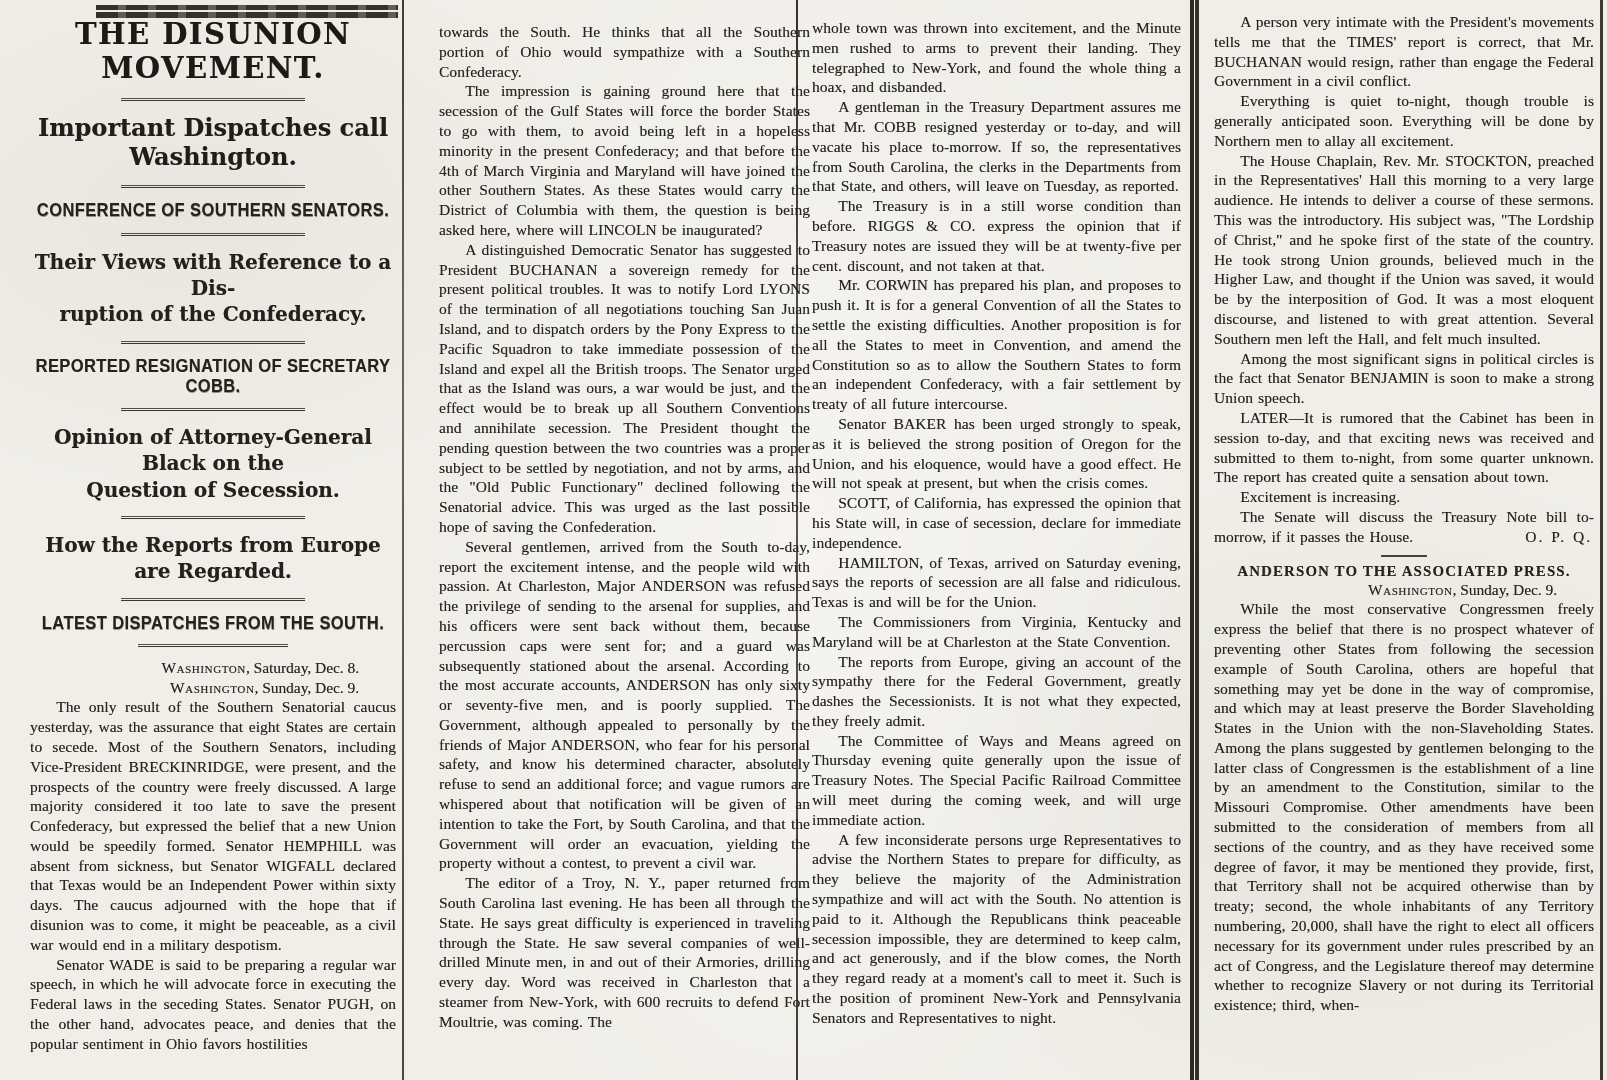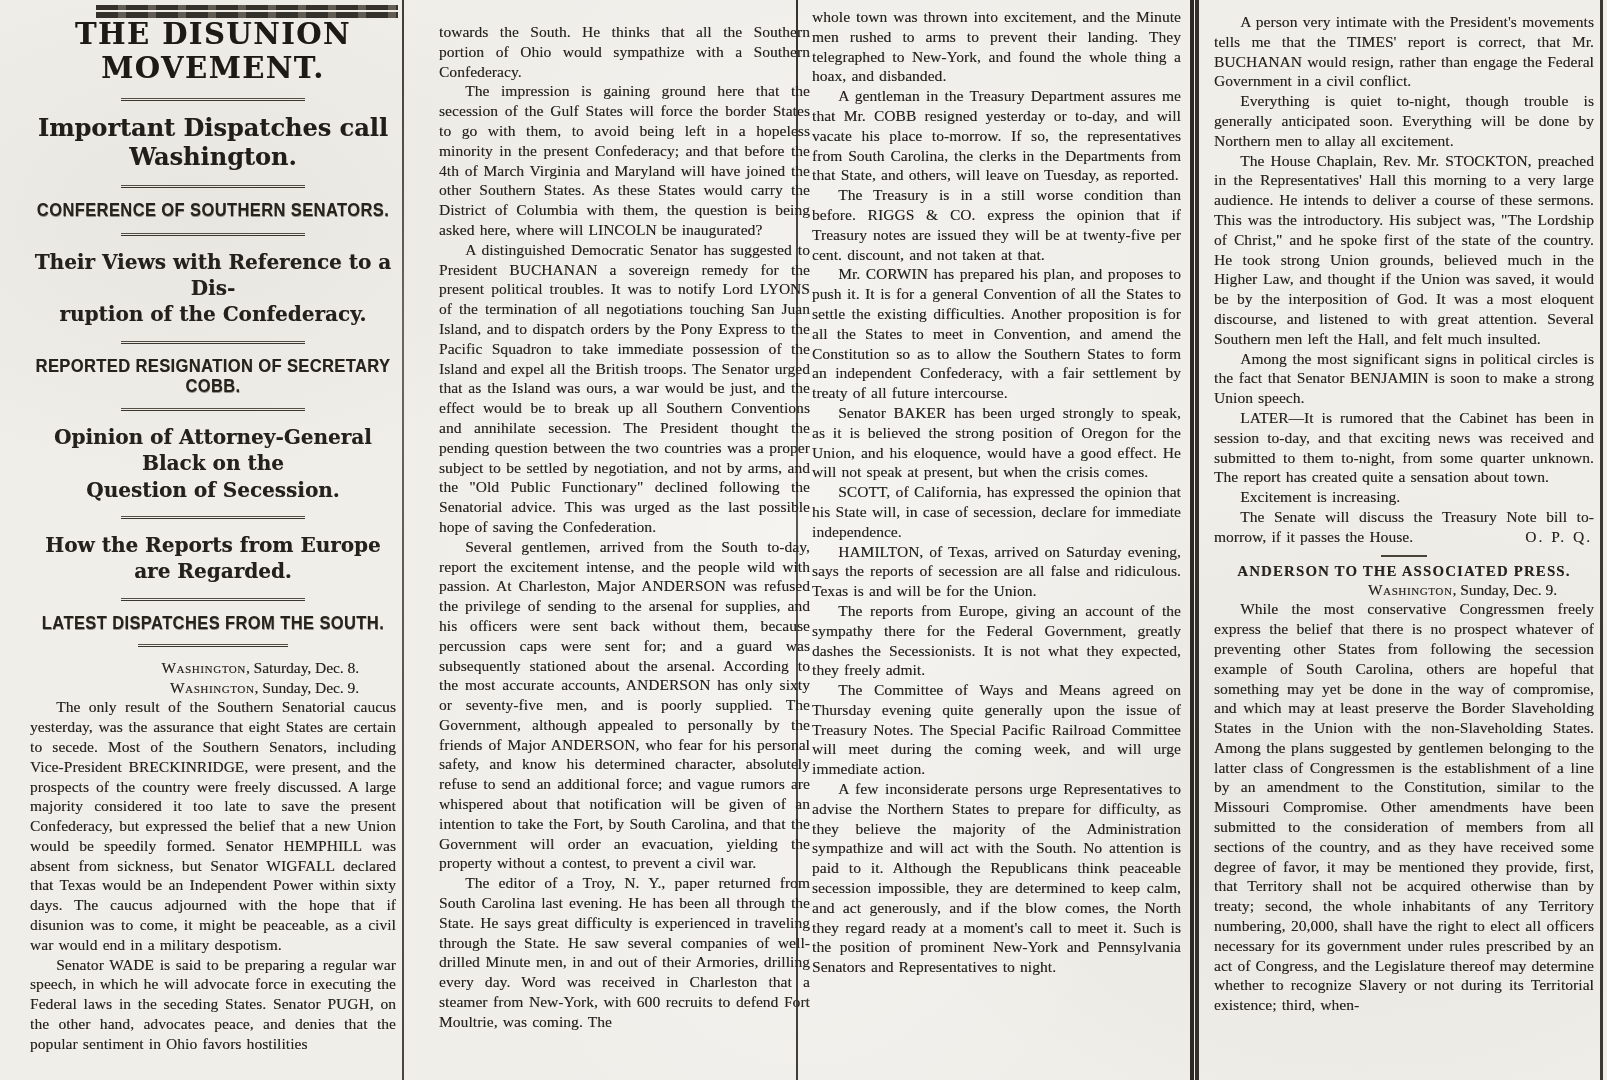--- a/index.html
+++ b/index.html
@@ -11,21 +11,21 @@
       radial-gradient(ellipse 500px 900px at 50% 50%, rgba(255,255,255,0.35), transparent 80%),
       #efeee9;
     font-family:"Liberation Serif", serif;
     color:#26221d;
     text-shadow:0.3px 0.3px 0.4px rgba(45,40,33,0.45);
   }
   
   .col { position:absolute; top:0; bottom:0; overflow:hidden; }
   #col1 { left:30px;  width:366px; }
   #col2 { left:411px; width:371px; padding-top:22px;margin-left:28px; }
-  #col3 { left:812px; width:369px; padding-top:7px; }
+  #col3 { left:812px; width:369px; padding-top:18px; }
   #col4 { left:1214px; width:380px; padding-top:12px; }
   
   .vrule { position:absolute; top:0; bottom:0; background:#56524b; }
   .vrule.v1 { left:402px; width:2px; background:linear-gradient(180deg,#3f3b35,#6a655d 30%,#4a463f); }
   .vrule.v2 { left:796px; width:2px; background:linear-gradient(180deg,#35312b,#5d5850 40%,#413d37); }
   .vrule.v3 { left:1190px; width:9px;
     background:linear-gradient(90deg,#2c2823 0 4px, rgba(0,0,0,0) 4px 5px, #332f29 5px 9px); }
   .vrule.v4 { left:1600px; width:3px; background:#3b3731; }
   
   .topbar { position:absolute; left:96px; top:5px; width:302px; height:13px;
@@ -115,20 +115,21 @@
   </div>
 
   <div class="col" id="col3">
     <p class="bp cont">whole town was thrown into excitement, and the Minute men rushed to arms to prevent their landing. They telegraphed to New-York, and found the whole thing a hoax, and disbanded.</p>
     <p class="bp">A gentleman in the Treasury Department assures me that Mr. COBB resigned yesterday or to-day, and will vacate his place to-morrow. If so, the representatives from South Carolina, the clerks in the Departments from that State, and others, will leave on Tuesday, as reported.</p>
     <p class="bp">The Treasury is in a still worse condition than before. RIGGS &amp; CO. express the opinion that if Treasury notes are issued they will be at twenty-five per cent. discount, and not taken at that.</p>
     <p class="bp">Mr. CORWIN has prepared his plan, and proposes to push it. It is for a general Convention of all the States to settle the existing difficulties. Another proposition is for all the States to meet in Convention, and amend the Constitution so as to allow the Southern States to form an independent Confederacy, with a fair settlement by treaty of all future intercourse.</p>
     <p class="bp">Senator BAKER has been urged strongly to speak, as it is believed the strong position of Oregon for the Union, and his eloquence, would have a good effect. He will not speak at present, but when the crisis comes.</p>
     <p class="bp">SCOTT, of California, has expressed the opinion that his State will, in case of secession, declare for immediate independence.</p>
     <p class="bp">HAMILTON, of Texas, arrived on Saturday evening, says the reports of secession are all false and ridiculous. Texas is and will be for the Union.</p>
+    <p class="bp">The Commissioners from Virginia, Kentucky and Maryland will be at Charleston at the State Convention.</p>
     <p class="bp">The reports from Europe, giving an account of the sympathy there for the Federal Government, greatly dashes the Secessionists. It is not what they expected, they freely admit.</p>
     <p class="bp">The Committee of Ways and Means agreed on Thursday evening quite generally upon the issue of Treasury Notes. The Special Pacific Railroad Committee will meet during the coming week, and will urge immediate action.</p>
     <p class="bp">A few inconsiderate persons urge Representatives to advise the Northern States to prepare for difficulty, as they believe the majority of the Administration sympathize and will act with the South. No attention is paid to it. Although the Republicans think peaceable secession impossible, they are determined to keep calm, and act generously, and if the blow comes, the North they regard ready at a moment's call to meet it. Such is the position of prominent New-York and Pennsylvania Senators and Representatives to night.</p>
   </div>
 
   <div class="col" id="col4">
     <p class="bp">A person very intimate with the President's movements tells me that the TIMES' report is correct, that Mr. BUCHANAN would resign, rather than engage the Federal Government in a civil conflict.</p>
     <p class="bp">Everything is quiet to-night, though trouble is generally anticipated soon. Everything will be done by Northern men to allay all excitement.</p>
     <p class="bp">The House Chaplain, Rev. Mr. STOCKTON, preached in the Representatives' Hall this morning to a very large audience. He intends to deliver a course of these sermons. This was the introductory. His subject was, "The Lordship of Christ," and he spoke first of the state of the country. He took strong Union grounds, believed much in the Higher Law, and thought if the Union was saved, it would be by the interposition of God. It was a most eloquent discourse, and listened to with great attention. Several Southern men left the Hall, and felt much insulted.</p>
     <p class="bp">Among the most significant signs in political circles is the fact that Senator BENJAMIN is soon to make a strong Union speech.</p>

